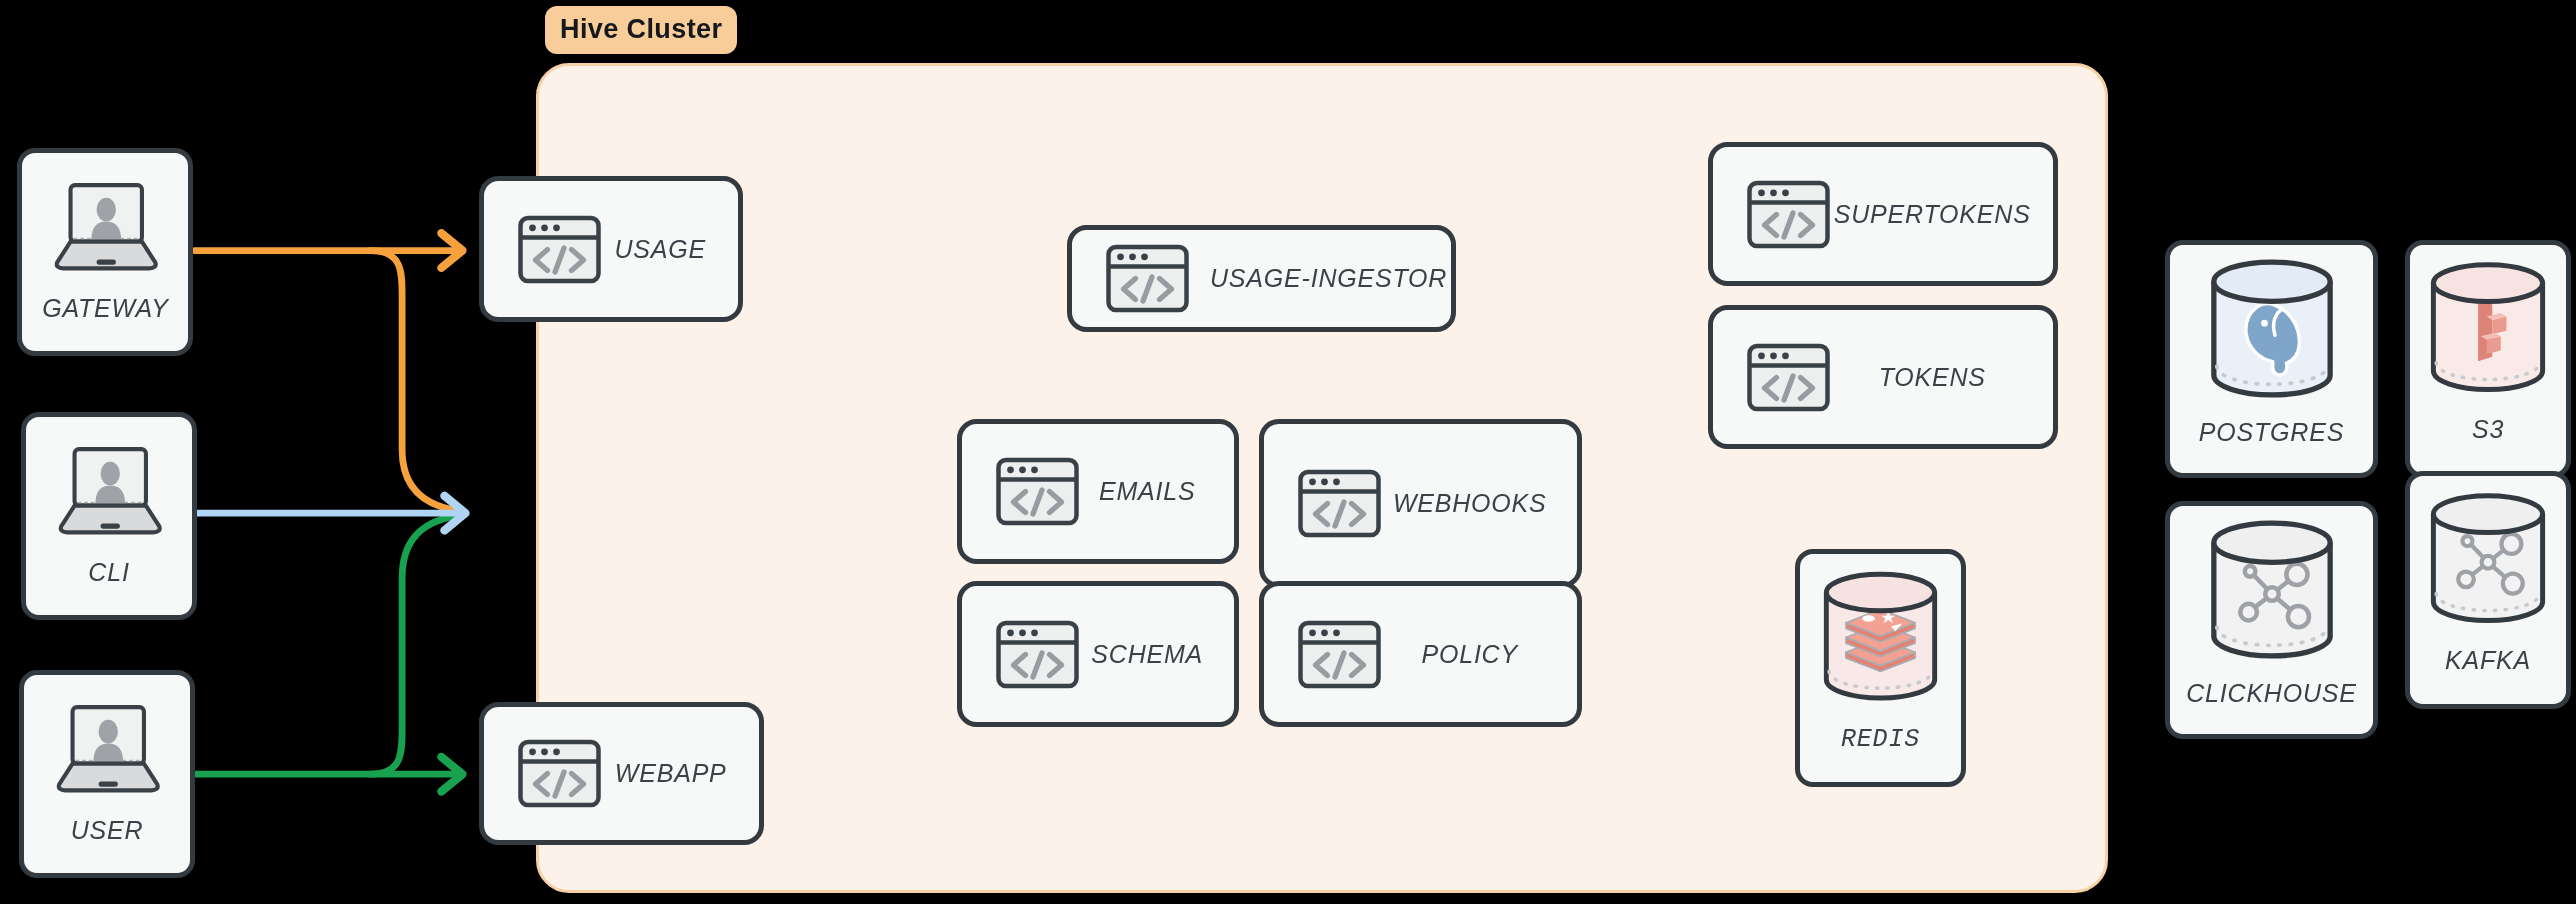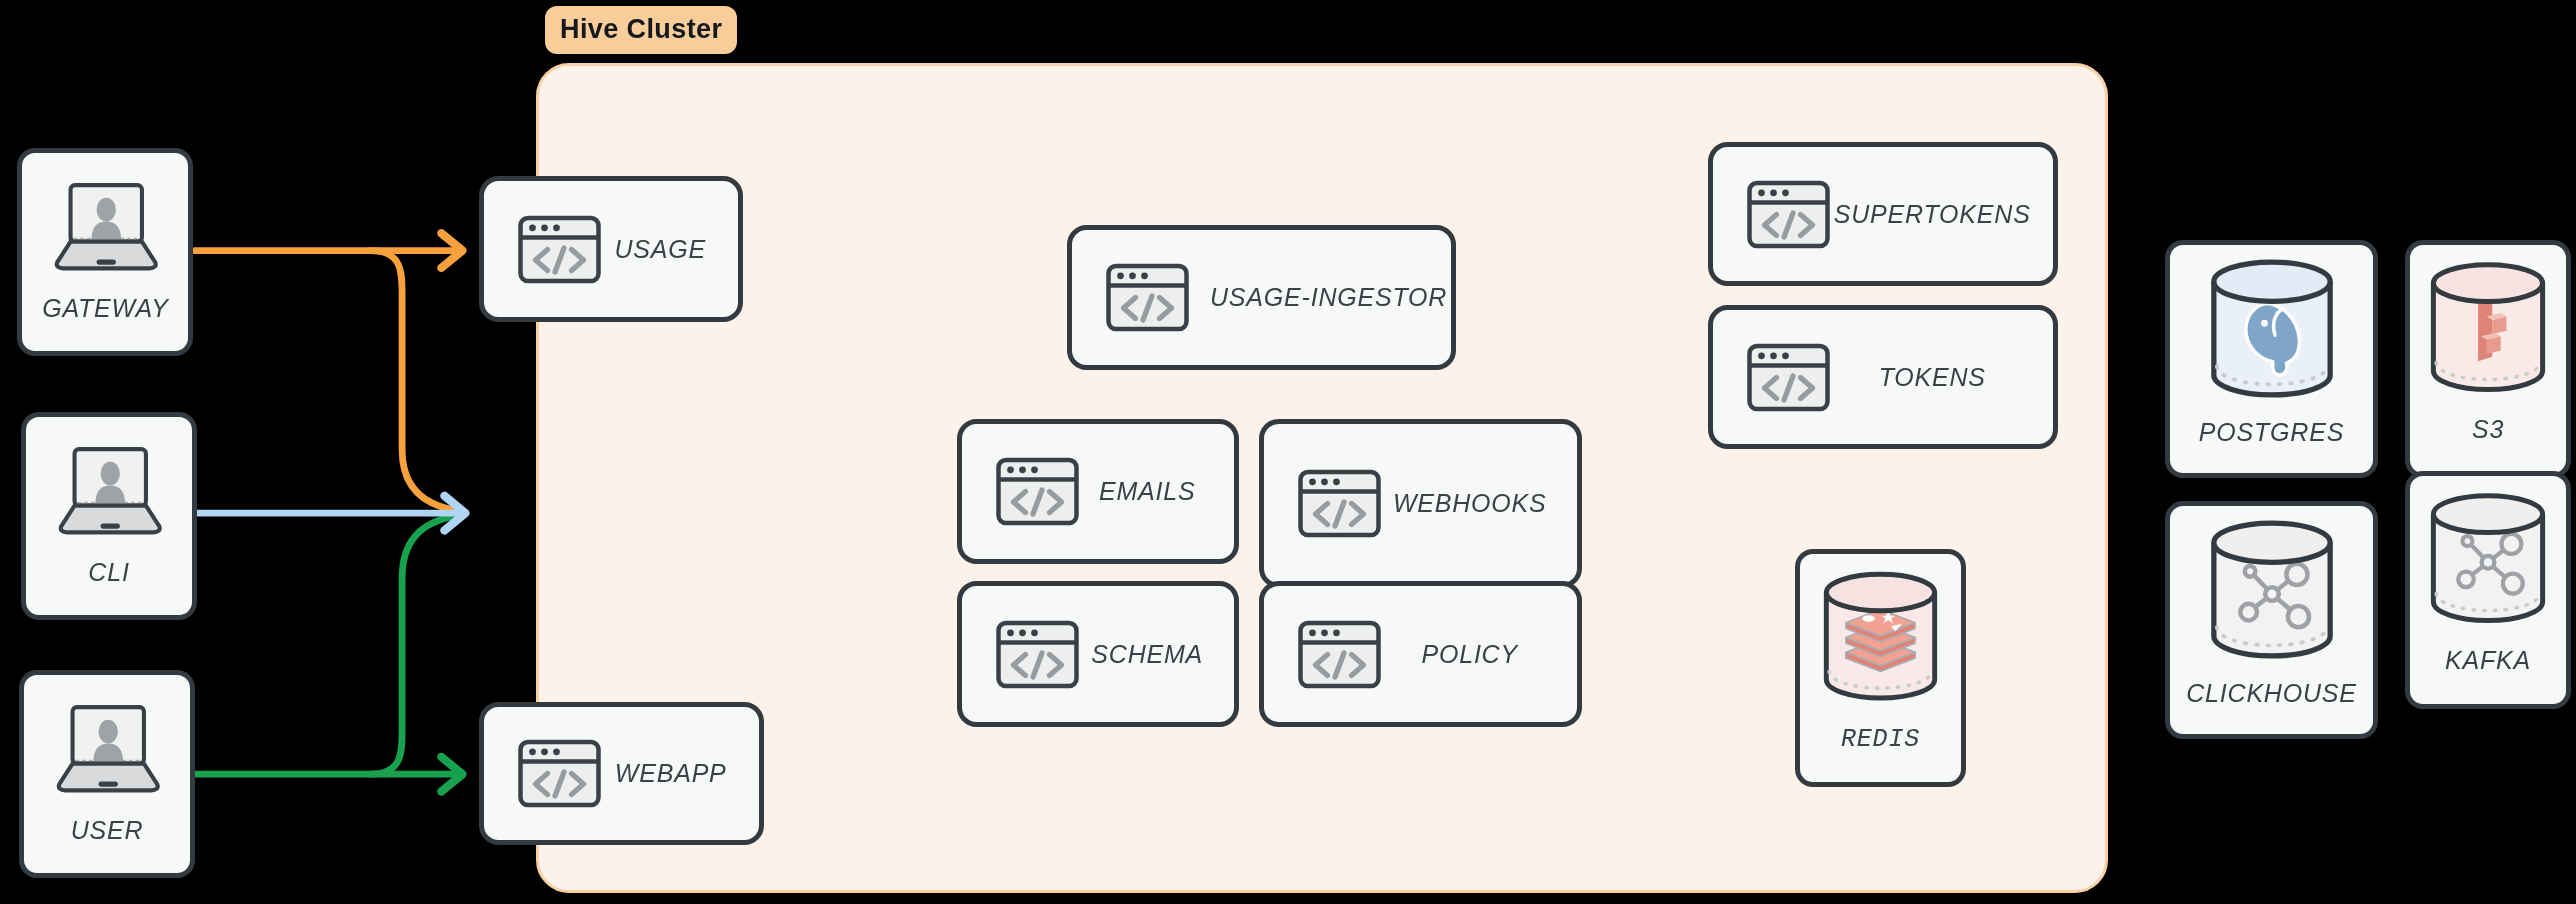--- a/index.html
+++ b/index.html
@@ -24,21 +24,21 @@
   .actor{flex-direction:column;align-items:center;justify-content:center;gap:18px;border-radius:18px;}
   
   .db{flex-direction:column;align-items:center;justify-content:flex-start;padding-top:11px;gap:10.6px;border-radius:18px;}
   
   .pos-gateway{left:17.4px;top:148px;width:176px;height:208px;}
   .pos-cli{left:21px;top:412px;width:176px;height:208px;}
   .pos-user{left:19px;top:670px;width:176px;height:208px;}
   .pos-usage{left:479px;top:176px;width:264px;height:146px;}
   .pos-server{left:480px;top:440px;width:352px;height:146px;}
   .pos-webapp{left:479px;top:702px;width:285px;height:143px;}
-  .pos-ingestor{left:1067px;top:225px;width:389px;height:145px;gap:20px;}
+  .pos-ingestor{left:1067px;top:225px;width:389px;height:107px;gap:20px;}
   .pos-emails{left:957px;top:419px;width:282px;height:145px;}
   .pos-webhooks{left:1259px;top:419px;width:323px;height:169px;}
   .pos-schema{left:957px;top:581px;width:282px;height:146px;}
   .pos-policy{left:1259px;top:581px;width:323px;height:146px;}
   .pos-supertokens{left:1708px;top:142px;width:350px;height:144px;}
   .pos-tokens{left:1708px;top:305px;width:350px;height:144px;}
   .pos-redis{left:1795px;top:549px;width:171px;height:238px;font-family:Liberation Mono, monospace;}
   .pos-postgres{left:2165px;top:240px;width:213px;height:238px;}
   .pos-s3{left:2405px;top:240px;width:166px;height:238px;}
   .pos-clickhouse{left:2165px;top:501px;width:213px;height:238px;}

